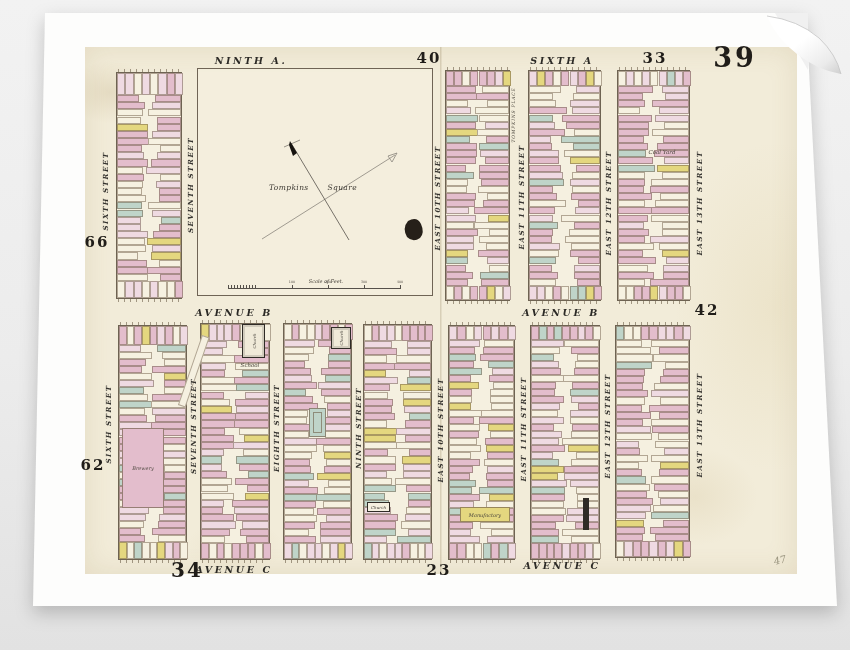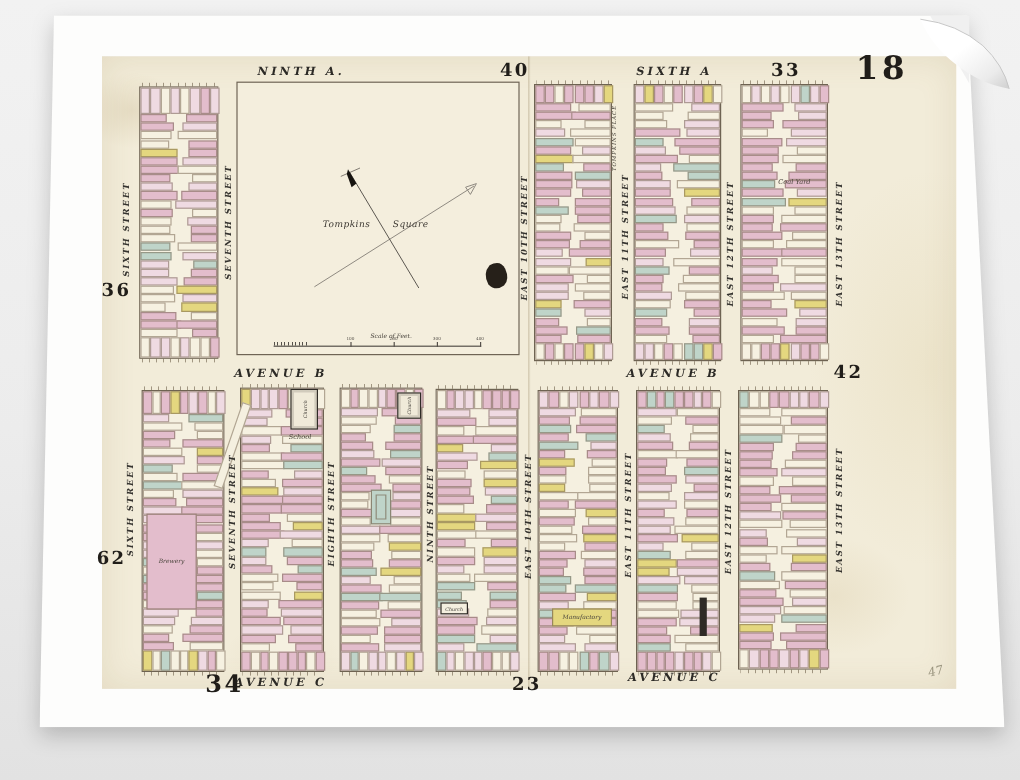--- a/index.html
+++ b/index.html
@@ -967,22 +967,22 @@
           <div class="avenue-label" style="left: 251px; top: 60px;">NINTH A.</div>
           <div class="avenue-label" style="left: 562px; top: 60px;">SIXTH A</div>
           <div class="avenue-label" style="left: 234px; top: 312px;">AVENUE B</div>
           <div class="avenue-label" style="left: 561px; top: 312px;">AVENUE B</div>
           <div class="avenue-label" style="left: 234px; top: 569px;">AVENUE C</div>
           <div class="avenue-label" style="left: 562px; top: 565px;">AVENUE C</div>
         </div>
       <div class="layer" id="plates-layer">
           <div class="plate-num" style="left: 429px; top: 58px; font-size: 15px;">40</div>
           <div class="plate-num" style="left: 655px; top: 58px; font-size: 15px;">33</div>
-          <div class="plate-num" style="left: 735px; top: 57px; font-size: 27px; letter-spacing: 3px;">18</div>
-          <div class="plate-num" style="left: 97px; top: 242px; font-size: 15px;">36</div>
+          <div class="plate-num" style="left: 735px; top: 57px; font-size: 27px; letter-spacing: 3px;">39</div>
+          <div class="plate-num" style="left: 97px; top: 242px; font-size: 15px;">66</div>
           <div class="plate-num" style="left: 707px; top: 310px; font-size: 15px;">42</div>
           <div class="plate-num" style="left: 93px; top: 465px; font-size: 15px;">62</div>
           <div class="plate-num" style="left: 187px; top: 570px; font-size: 20px;">34</div>
           <div class="plate-num" style="left: 439px; top: 570px; font-size: 15px;">23</div>
           <div class="plate-num hand" style="left: 780px; top: 560px; font-size: 10px;">47</div>
         </div>
     </div>
   </div>
 
   <div class="curl-bite"></div>

